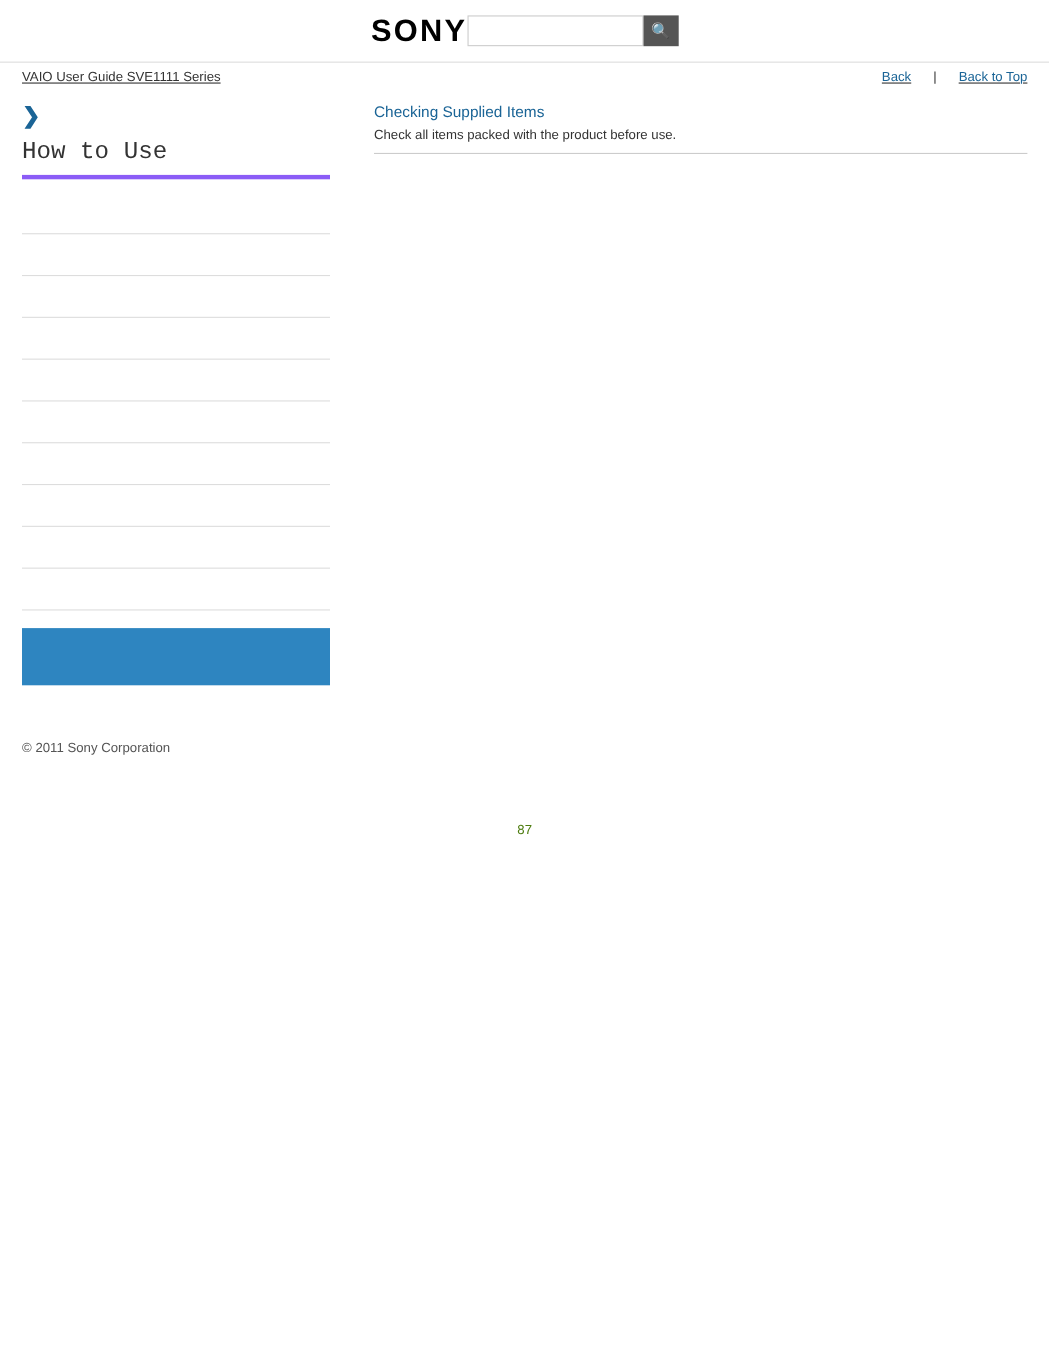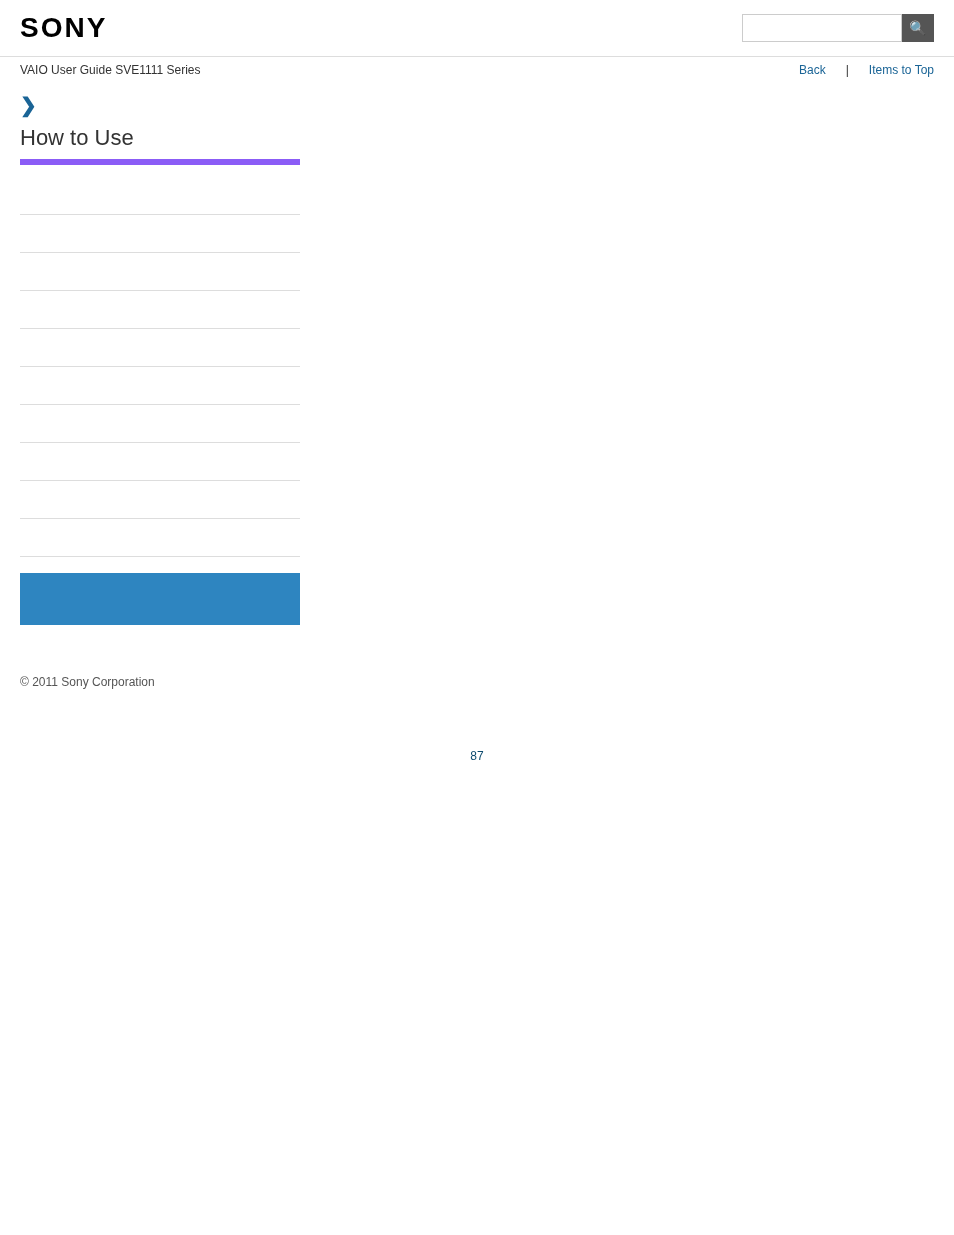--- a/index.html
+++ b/index.html
@@ -14,21 +14,21 @@
       color: #333;
       background: #fff;
       width: 954px;
       min-height: 1235px;
     }
 
     
     .header {
       display: flex;
       align-items: center;
-      justify-content: space-between;
+      justify-content: center;
       padding: 12px 20px;
       border-bottom: 1px solid #ddd;
       background: #fff;
     }
 
     .sony-logo {
       font-size: 28px;
       font-weight: 900;
       letter-spacing: 2px;
       color: #000;
@@ -63,20 +63,21 @@
     }
 
     
     .nav-bar {
       display: flex;
       justify-content: space-between;
       align-items: flex-end;
       padding: 6px 20px;
       font-size: 12px;
       color: #333;
+      text-decoration: underline;
     }
 
     .nav-links {
       display: flex;
       gap: 20px;
       font-size: 12px;
     }
 
     .nav-link {
       color: #1a6496;
@@ -107,22 +108,23 @@
       font-weight: bold;
       margin-bottom: 8px;
       display: block;
     }
 
     .sidebar-title {
       font-size: 22px;
       font-weight: normal;
       color: #333;
       padding-bottom: 8px;
-      border-bottom: 6px solid #8b5cf6;
+      border-bottom: 4px solid #8b5cf6;
       margin-bottom: 12px;
+      font-family: Liberation Mono, monospace;
     }
 
     .sidebar-menu-item {
       border-bottom: 1px solid #ddd;
       padding: 10px 0;
       font-size: 12px;
       color: #555;
       cursor: pointer;
       display: block;
       min-height: 38px;
@@ -166,21 +168,21 @@
     
     .footer {
       padding: 10px 20px 20px 20px;
       font-size: 12px;
       color: #555;
     }
 
     .page-number {
       text-align: center;
       font-size: 12px;
-      color: #0c4a6e;
+      color: #4d7c0f;
       margin-top: 40px;
       padding-bottom: 20px;
     }
   </style>
 </head>
 <body>
 
 <div class="header">
   <div class="sony-logo">SONY</div>
   <div class="search-container">
@@ -189,21 +191,21 @@
       <span>🔍</span>
     </button>
   </div>
 </div>
 
 <div class="nav-bar">
   <span>VAIO User Guide SVE1111 Series</span>
   <div class="nav-links">
     <a class="nav-link">Back</a>
     <span class="nav-separator">|</span>
-    <a class="nav-link">Items to Top</a>
+    <a class="nav-link">Back to Top</a>
   </div>
 </div>
 
 <div class="main-content">
 
   <div class="sidebar">
     <span class="sidebar-chevron">❯</span>
     <div class="sidebar-title">How to Use</div>
 
     <div class="sidebar-menu-item"></div>
@@ -213,20 +215,25 @@
     <div class="sidebar-menu-item"></div>
     <div class="sidebar-menu-item"></div>
     <div class="sidebar-menu-item"></div>
     <div class="sidebar-menu-item"></div>
     <div class="sidebar-menu-item"></div>
     <div class="sidebar-menu-item"></div>
 
     <div class="sidebar-blue-box" style="background:#2e85c0;"></div>
   </div>
 
+  <div class="content">
+    <a class="content-link">Checking Supplied Items</a>
+    <p class="content-description">Check all items packed with the product before use.</p>
+    <hr class="content-divider">
+  </div>
 
 </div>
 
 <div class="footer">
   <span>© 2011 Sony Corporation</span>
 </div>
 
 <div class="page-number">87</div>
 
 </body></html>

